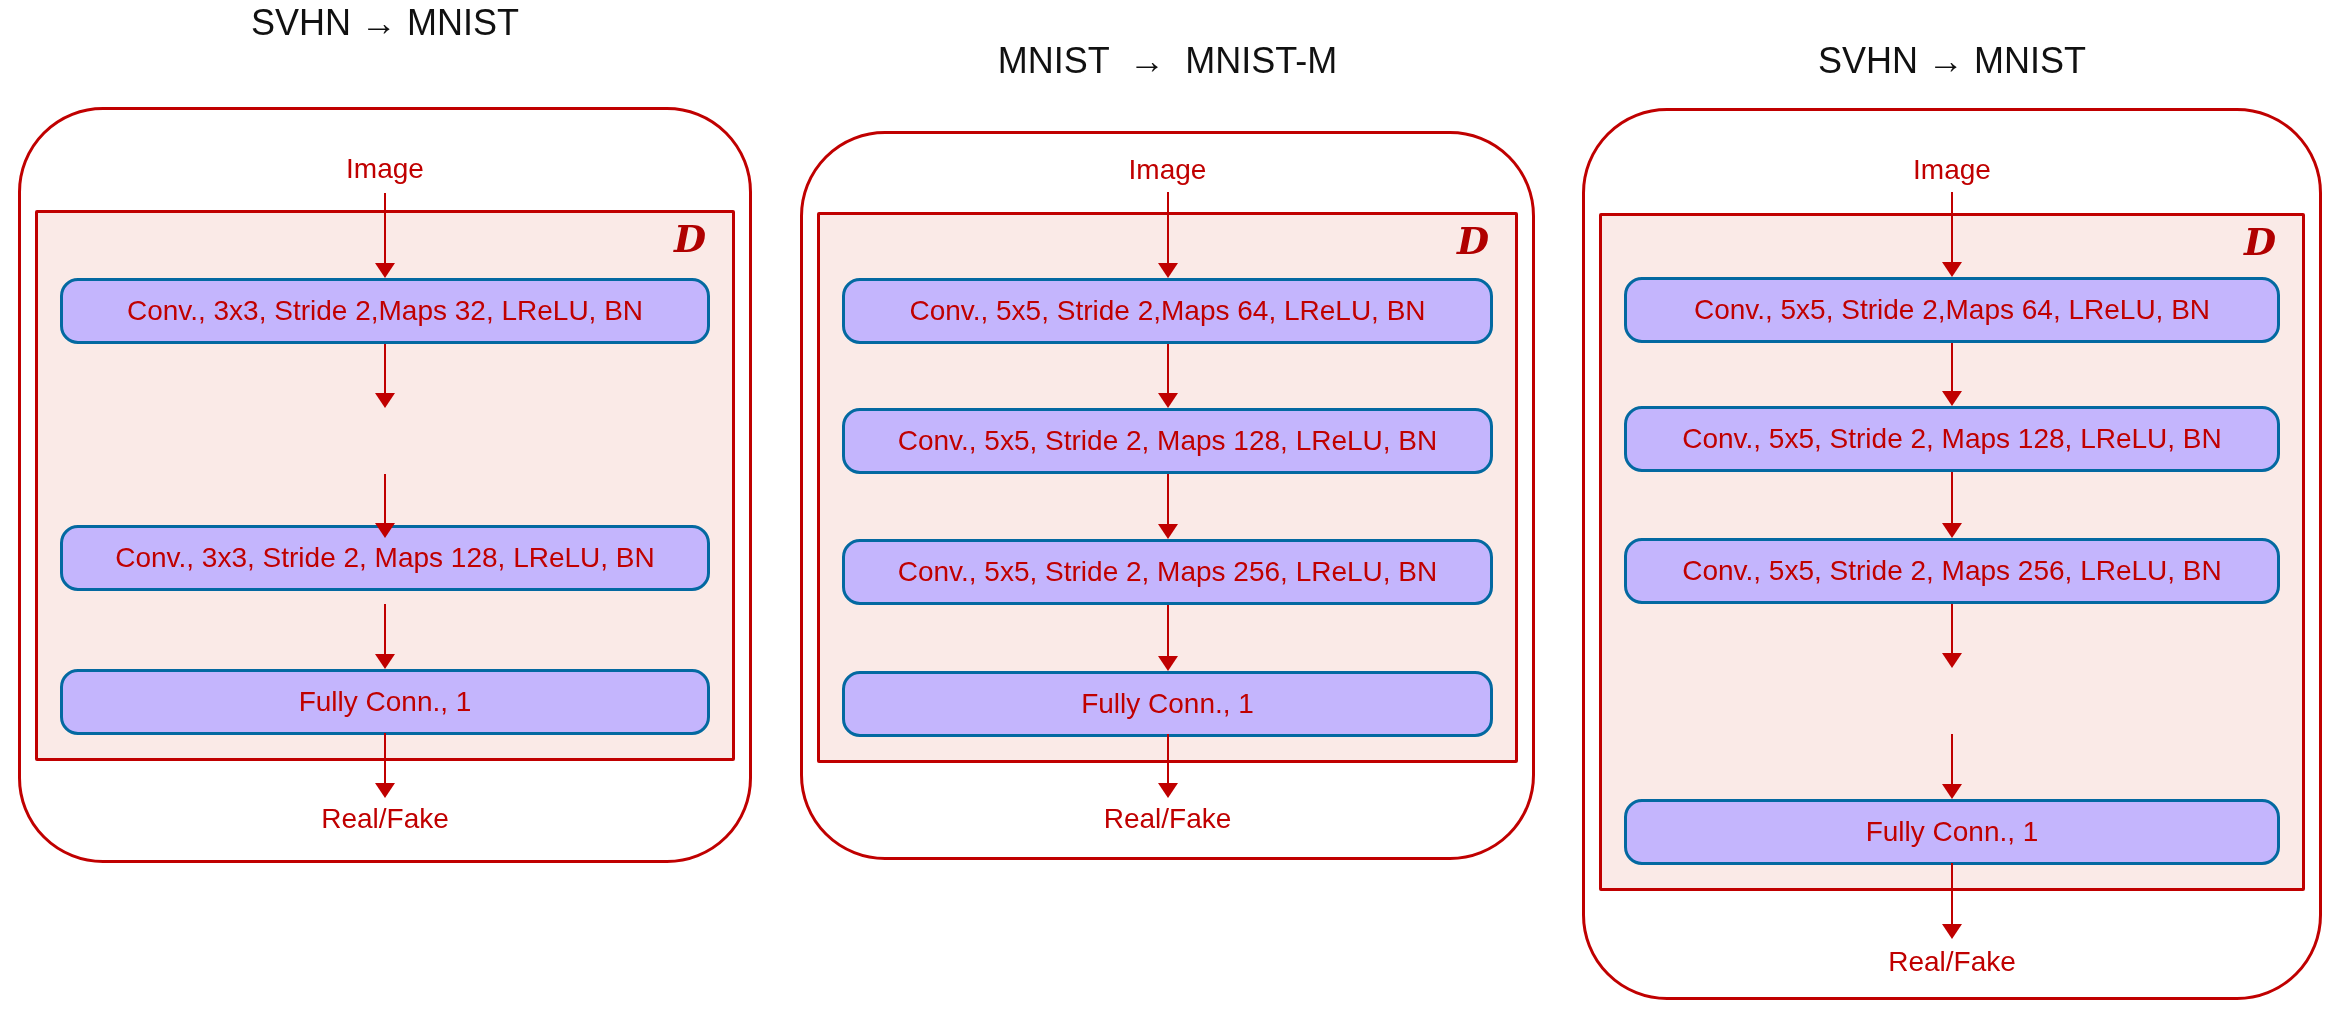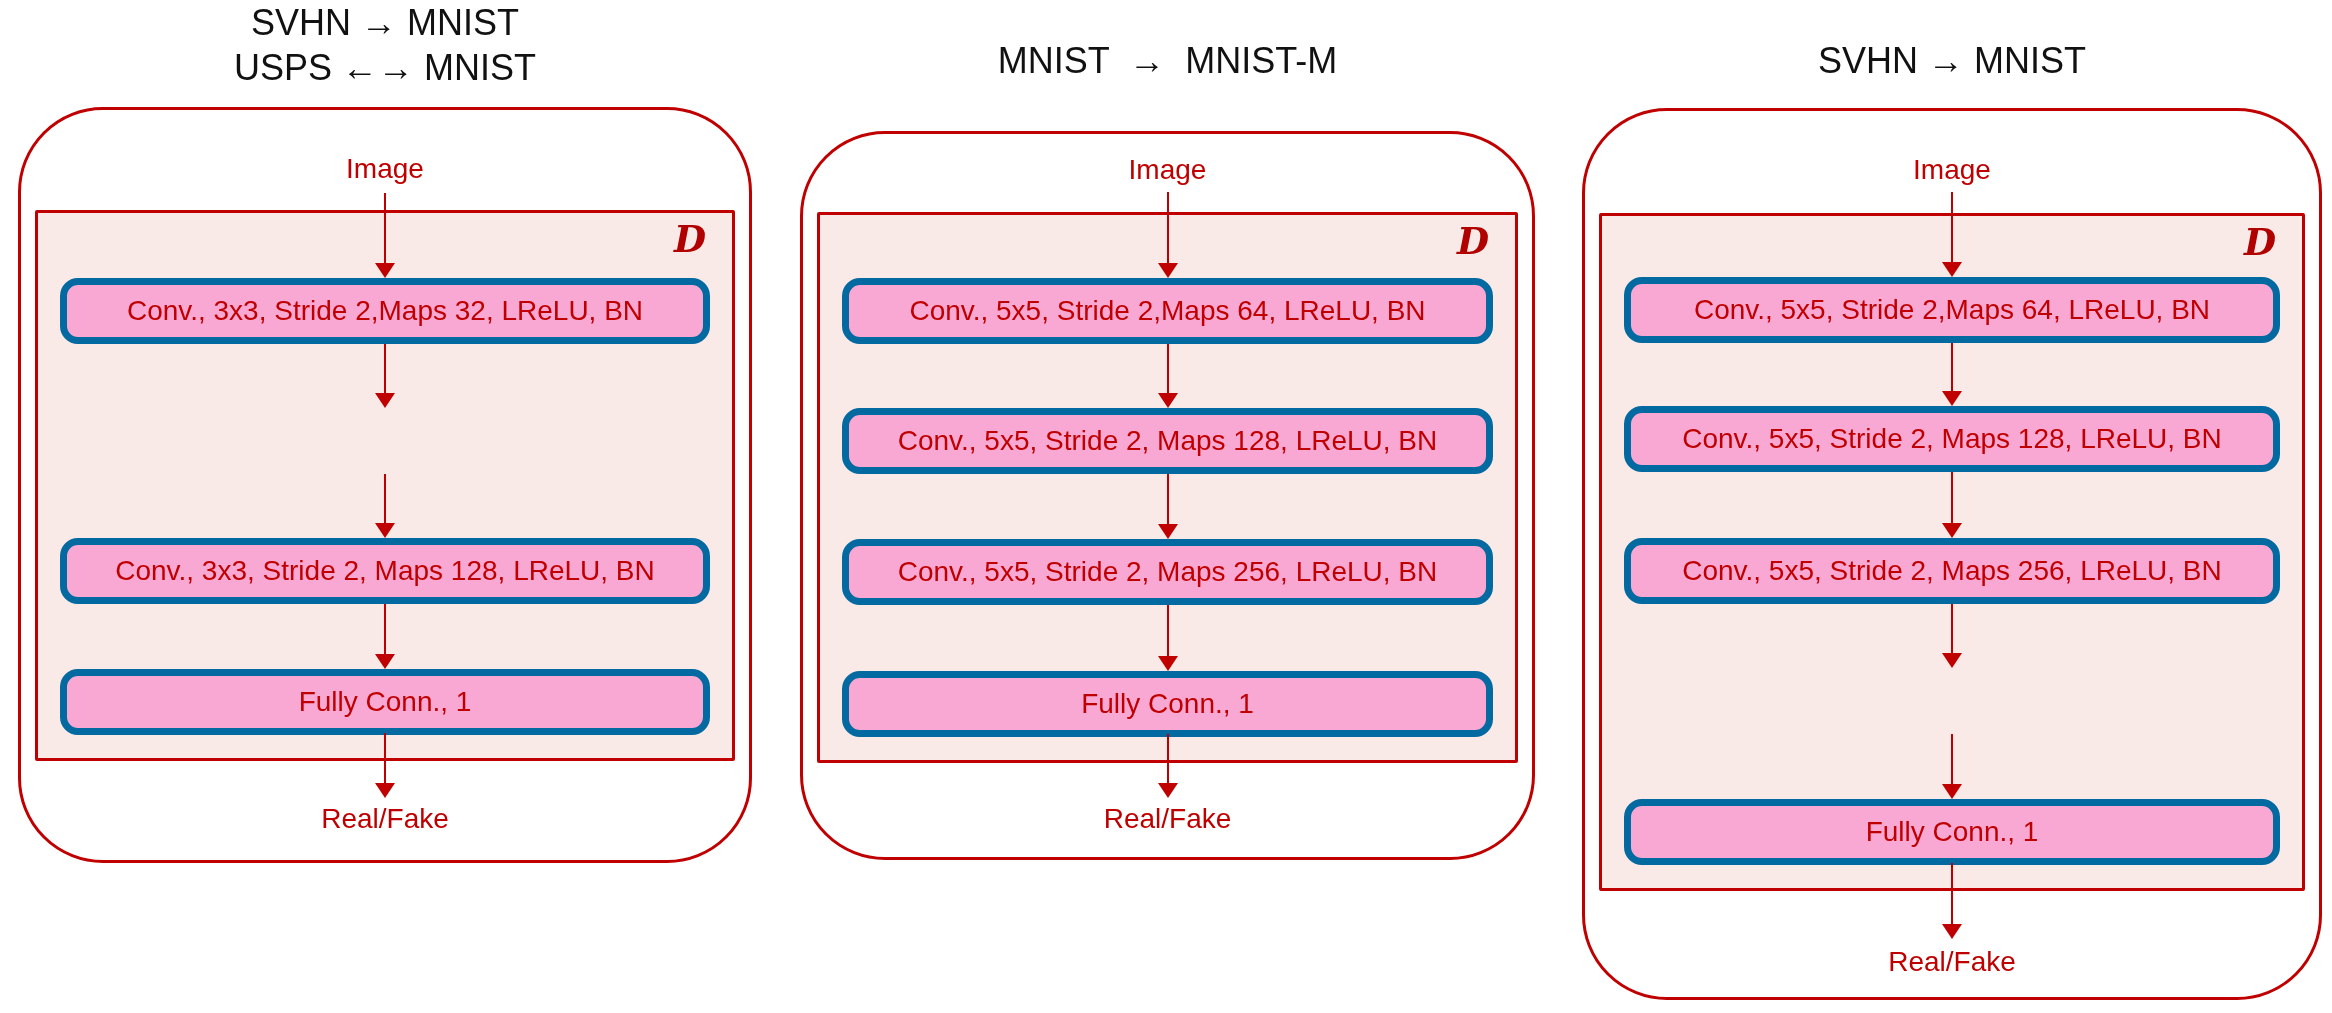--- a/index.html
+++ b/index.html
@@ -48,25 +48,25 @@
   #dg2 .dbox { top:102px; height:678px; }
 
   .dlabel {
     position:absolute; top:4px; right:26px;
     font-family:"DejaVu Serif", serif; font-style:italic; font-weight:bold;
     font-size:37px; color:#B00000;
   }
 
   .layer {
     position:absolute; left:22px; right:22px; height:66px; box-sizing:border-box;
-    background:#f9a8d4; border:7px solid #0369a1; border-radius:18px;
+    background:#c4b5fd; border:3px solid #0369a1; border-radius:18px;
     display:flex; align-items:center; justify-content:center;
     color:#C00000; font-size:28px; white-space:nowrap;
   }
-  #dg0 .l1 { top:65px; }  #dg0 .l2 { top:195px; } #dg0 .l3 { top:325px; } #dg0 .l4 { top:456px; }
+  #dg0 .l1 { top:65px; }  #dg0 .l2 { top:195px; } #dg0 .l3 { top:312px; } #dg0 .l4 { top:456px; }
   #dg1 .l1 { top:63px; }  #dg1 .l2 { top:193px; } #dg1 .l3 { top:324px; } #dg1 .l4 { top:456px; }
   #dg2 .l1 { top:61px; }  #dg2 .l2 { top:190px; } #dg2 .l3 { top:322px; } #dg2 .l4 { top:452px; } #dg2 .l5 { top:583px; }
 
   .arrow { position:absolute; left:50%; width:22px; transform:translateX(-50%); z-index:3; }
   .arrow::before {
     content:""; position:absolute; left:50%; top:0; bottom:12px; width:2px;
     margin-left:-1px; background:#C00000;
   }
   .arrow::after {
     content:""; position:absolute; left:50%; bottom:0; width:0; height:0; margin-left:-10px;
@@ -87,21 +87,20 @@
   #dg2 .a-out { top:752px; height:76px; }
 </style>
 </head>
 <body>
 
 <div class="canvas">
 
   <section class="diagram" id="dg0">
     <div class="title">
       <div>SVHN → MNIST</div>
-      <div>USPS ←→ MNIST</div>
     </div>
     <div class="outer">
       <div class="image-label">Image</div>
       <div class="dbox">
         <div class="dlabel">D</div>
         <div class="arrow a-img"></div>
         <div class="layer l1">
             <span>Conv., 3x3, Stride 2,Maps 32, LReLU, BN</span>
           </div>
         <div class="arrow a-g1"></div>

